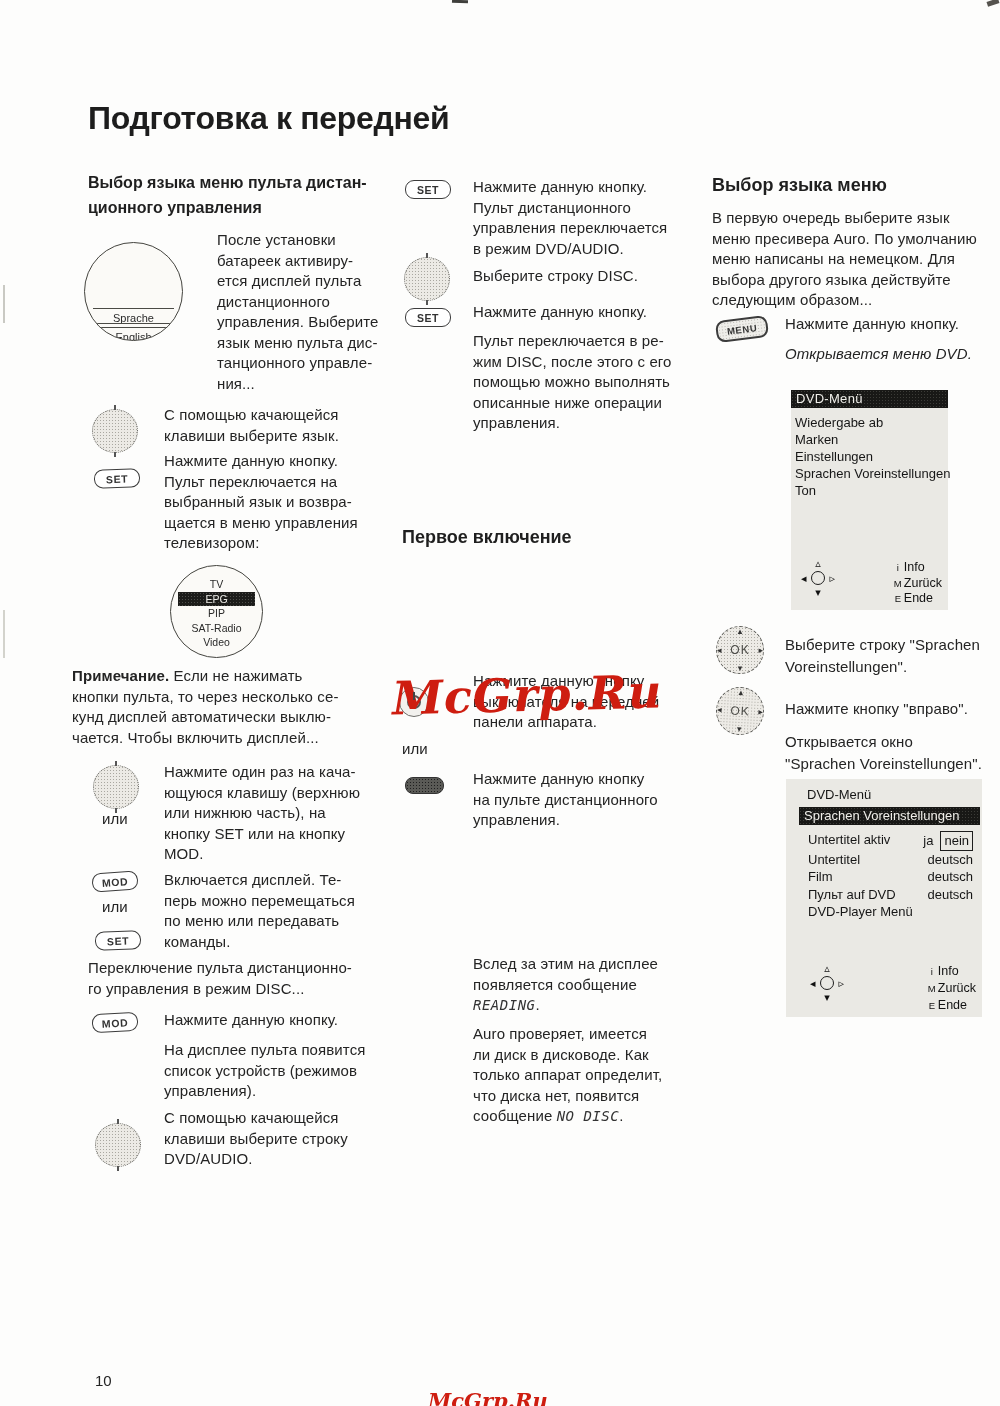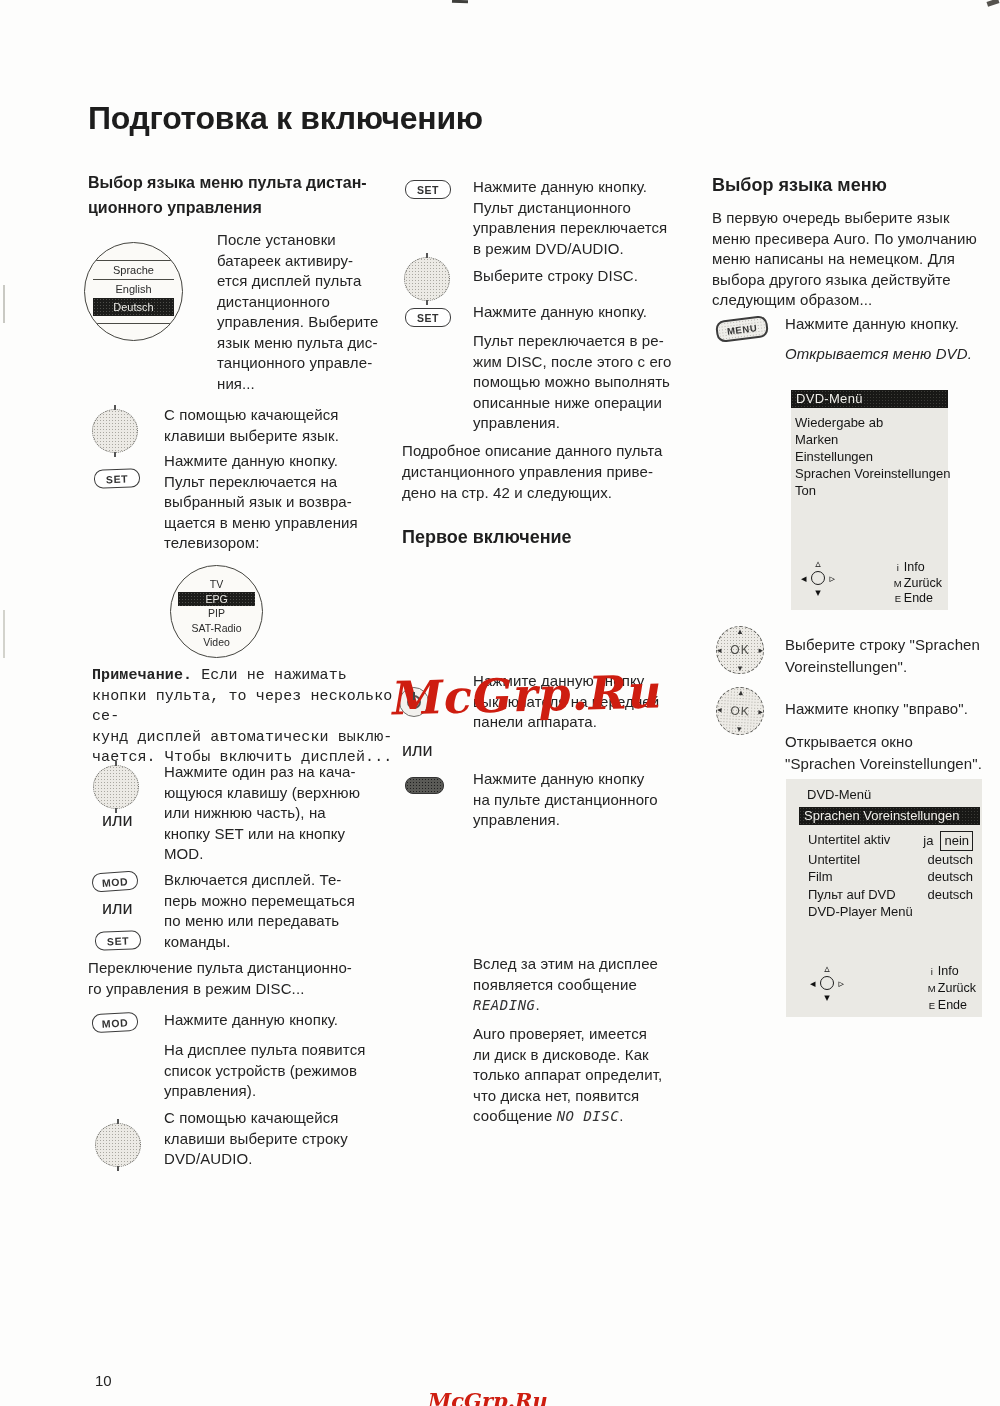--- a/index.html
+++ b/index.html
@@ -1,21 +1,21 @@
 <!DOCTYPE html>
 <html><head>
 <meta charset="utf-8">
 <style>
   html,body{margin:0;padding:0;background:#ffffff;}
   .page{position:relative;width:1000px;height:1406px;background:#fdfdfc;overflow:hidden;
         font-family:"Liberation Sans","DejaVu Sans",sans-serif;color:#242424;}
   .title{position:absolute;left:88px;top:100px;font-size:32px;font-weight:bold;letter-spacing:-0.3px;margin:0;color:#1d1d1d;}
   .h{position:absolute;font-weight:bold;color:#1f1f1f;}
   .t{position:absolute;font-size:15px;line-height:20.5px;white-space:pre-line;letter-spacing:0.1px;}
-  .or{position:absolute;font-size:18px;}
+  .or{position:absolute;font-size:15px;}
   .pgnum{position:absolute;left:95px;top:1372px;font-size:15px;}
   
   .pill{position:absolute;width:44px;height:17px;border:1.6px solid #3c3c3c;border-radius:9px;
         display:flex;align-items:center;justify-content:center;background:#fff;}
   .pill span{font-size:10.5px;font-weight:bold;letter-spacing:0.6px;color:#333;}
   .pill-menu{width:48px;height:18px;border-width:2px;transform:rotate(-7deg);
         background:#efeeea;background-image:radial-gradient(#b9b7b1 0.5px,transparent 0.65px);background-size:3px 3px;}
   .pill-dark{width:37px;height:15px;border:1.5px solid #333;border-radius:8px;
         background:#5a5a56;background-image:radial-gradient(#1f1f1f 0.8px,transparent 0.9px);background-size:3px 3px;}
   
@@ -36,21 +36,21 @@
   
   .pwr{position:absolute;width:28px;height:28px;border-radius:50%;border:1.5px solid #6e6e6a;background:#f2f1ee;}
   .pwr::after{content:"";position:absolute;inset:7px;border:2px solid #555;border-radius:50%;}
   .pwr::before{content:"";position:absolute;left:50%;top:4px;width:2px;height:8px;background:#444;transform:translateX(-50%);z-index:2;}
   
   .circ{position:absolute;border-radius:50%;border:1.7px solid #44443f;
         background-color:#fbfaf7;background-image:radial-gradient(#d9d7d0 0.5px,transparent 0.65px);background-size:4px 4px;overflow:hidden;}
   .circ .rows{position:absolute;left:8%;right:8%;text-align:center;}
   .circ .row{font-size:11px;line-height:18px;color:#2a2a2a;}
   .circ2 .row{font-size:10.5px;line-height:14.5px;}
-  .row.framed{border-top:1.4px solid #4a4a45;border-bottom:1.4px solid #4a4a45;}
+  .row.framed{border-top:1.4px solid #4a4a45;border-bottom:1.4px solid #4a4a45;margin-top:48px;}
   .row.inv{background:#1c1c1a;color:#ecebe6;background-image:radial-gradient(#4e4e4a 0.5px,transparent 0.6px);background-size:3px 3px;}
   .circ .bline{position:absolute;left:6%;right:6%;border-top:1.4px solid #4a4a45;}
   
   .mbox{position:absolute;background-color:#eae9e4;
         background-image:radial-gradient(#c3c1ba 0.5px,transparent 0.65px),radial-gradient(#d7d5ce 0.5px,transparent 0.65px);
         background-size:4px 4px,6px 6px;background-position:0 0,2px 3px;color:#161616;}
   .mhead{background:#181816;color:#f0efea;font-size:13px;padding:1px 5px 2px 5px;letter-spacing:0.3px;
         background-image:radial-gradient(#3c3c38 0.5px,transparent 0.6px);background-size:3px 3px;}
   .m1items{padding:6px 0 0 4px;font-size:13px;line-height:17px;white-space:nowrap;}
   .m2title{padding:8px 0 2px 21px;font-size:13px;}
@@ -77,21 +77,21 @@
   .wm{position:absolute;font-family:"DejaVu Serif","Liberation Serif",serif;font-style:italic;font-weight:bold;color:#ce1d10;}
   .wm-main{left:392px;top:668px;font-size:46px;letter-spacing:1px;transform:rotate(-1.5deg);}
   .wm-bottom{left:428px;top:1388px;font-size:21px;}
   .art{position:absolute;}
 </style>
 </head>
 <body>
 
 <div class="page">
 
-  <h1 class="title">Подготовка к включению</h1>
+  <h1 class="title">Подготовка к передней</h1>
 
   <h2 class="h" style="left:88px;top:170px;width:330px;font-size:16px;line-height:25px;white-space:pre-line;margin:0;">Выбор языка меню пульта дистан-
 ционного управления</h2>
 
   <div class="circ" style="left:84px;top:242px;width:97px;height:97px;">
     <div class="rows" style="top:17px;">
       <div class="row framed">Sprache</div>
       <div class="row">English</div>
       <div class="row inv">Deutsch</div>
     </div>
@@ -122,21 +122,21 @@
   <div class="circ circ2" style="left:170px;top:565px;width:91px;height:91px;">
     <div class="rows" style="top:11px;">
       <div class="row">TV</div>
       <div class="row inv">EPG</div>
       <div class="row">PIP</div>
       <div class="row">SAT-Radio</div>
       <div class="row">Video</div>
     </div>
   </div>
 
-  <div class="t" style="left:92px;top:666px;width:325px;font-family:Liberation Mono, monospace;"><b>Примечание.</b><span> Если не нажимать
+  <div class="t" style="left:72px;top:666px;width:325px;"><b>Примечание.</b><span> Если не нажимать
 кнопки пульта, то через несколько се-
 кунд дисплей автоматически выклю-
 чается. Чтобы включить дисплей...</span></div>
 
   <div class="rocker" style="left:93px;top:765px;"></div>
   <div class="or" style="left:102px;top:810px;">или</div>
   <div class="t" style="left:164px;top:762px;width:235px;">Нажмите один раз на кача-
 ющуюся клавишу (верхнюю
 или нижнюю часть), на
 кнопку SET или на кнопку
@@ -184,23 +184,20 @@
   <div class="pill" style="left:405px;top:308px;">
       <span>SET</span>
     </div>
   <div class="t" style="left:473px;top:302px;width:240px;">Нажмите данную кнопку.</div>
   <div class="t" style="left:473px;top:331px;width:245px;">Пульт переключается в ре-
 жим DISC, после этого с его
 помощью можно выполнять
 описанные ниже операции
 управления.</div>
 
-  <div class="t" style="left:402px;top:440px;width:315px;line-height:21px;">Подробное описание данного пульта
-дистанционного управления приве-
-дено на стр. 42 и следующих.</div>
 
   <h2 class="h" style="left:402px;top:527px;font-size:18px;margin:0;">Первое включение</h2>
 
 
   <div class="pwr" style="left:399px;top:687px;"></div>
   <div class="t" style="left:473px;top:671px;width:240px;">Нажмите данную кнопку
 выключателя на передней
 панели аппарата.</div>
 
   <div class="or" style="left:402px;top:740px;">или</div>

